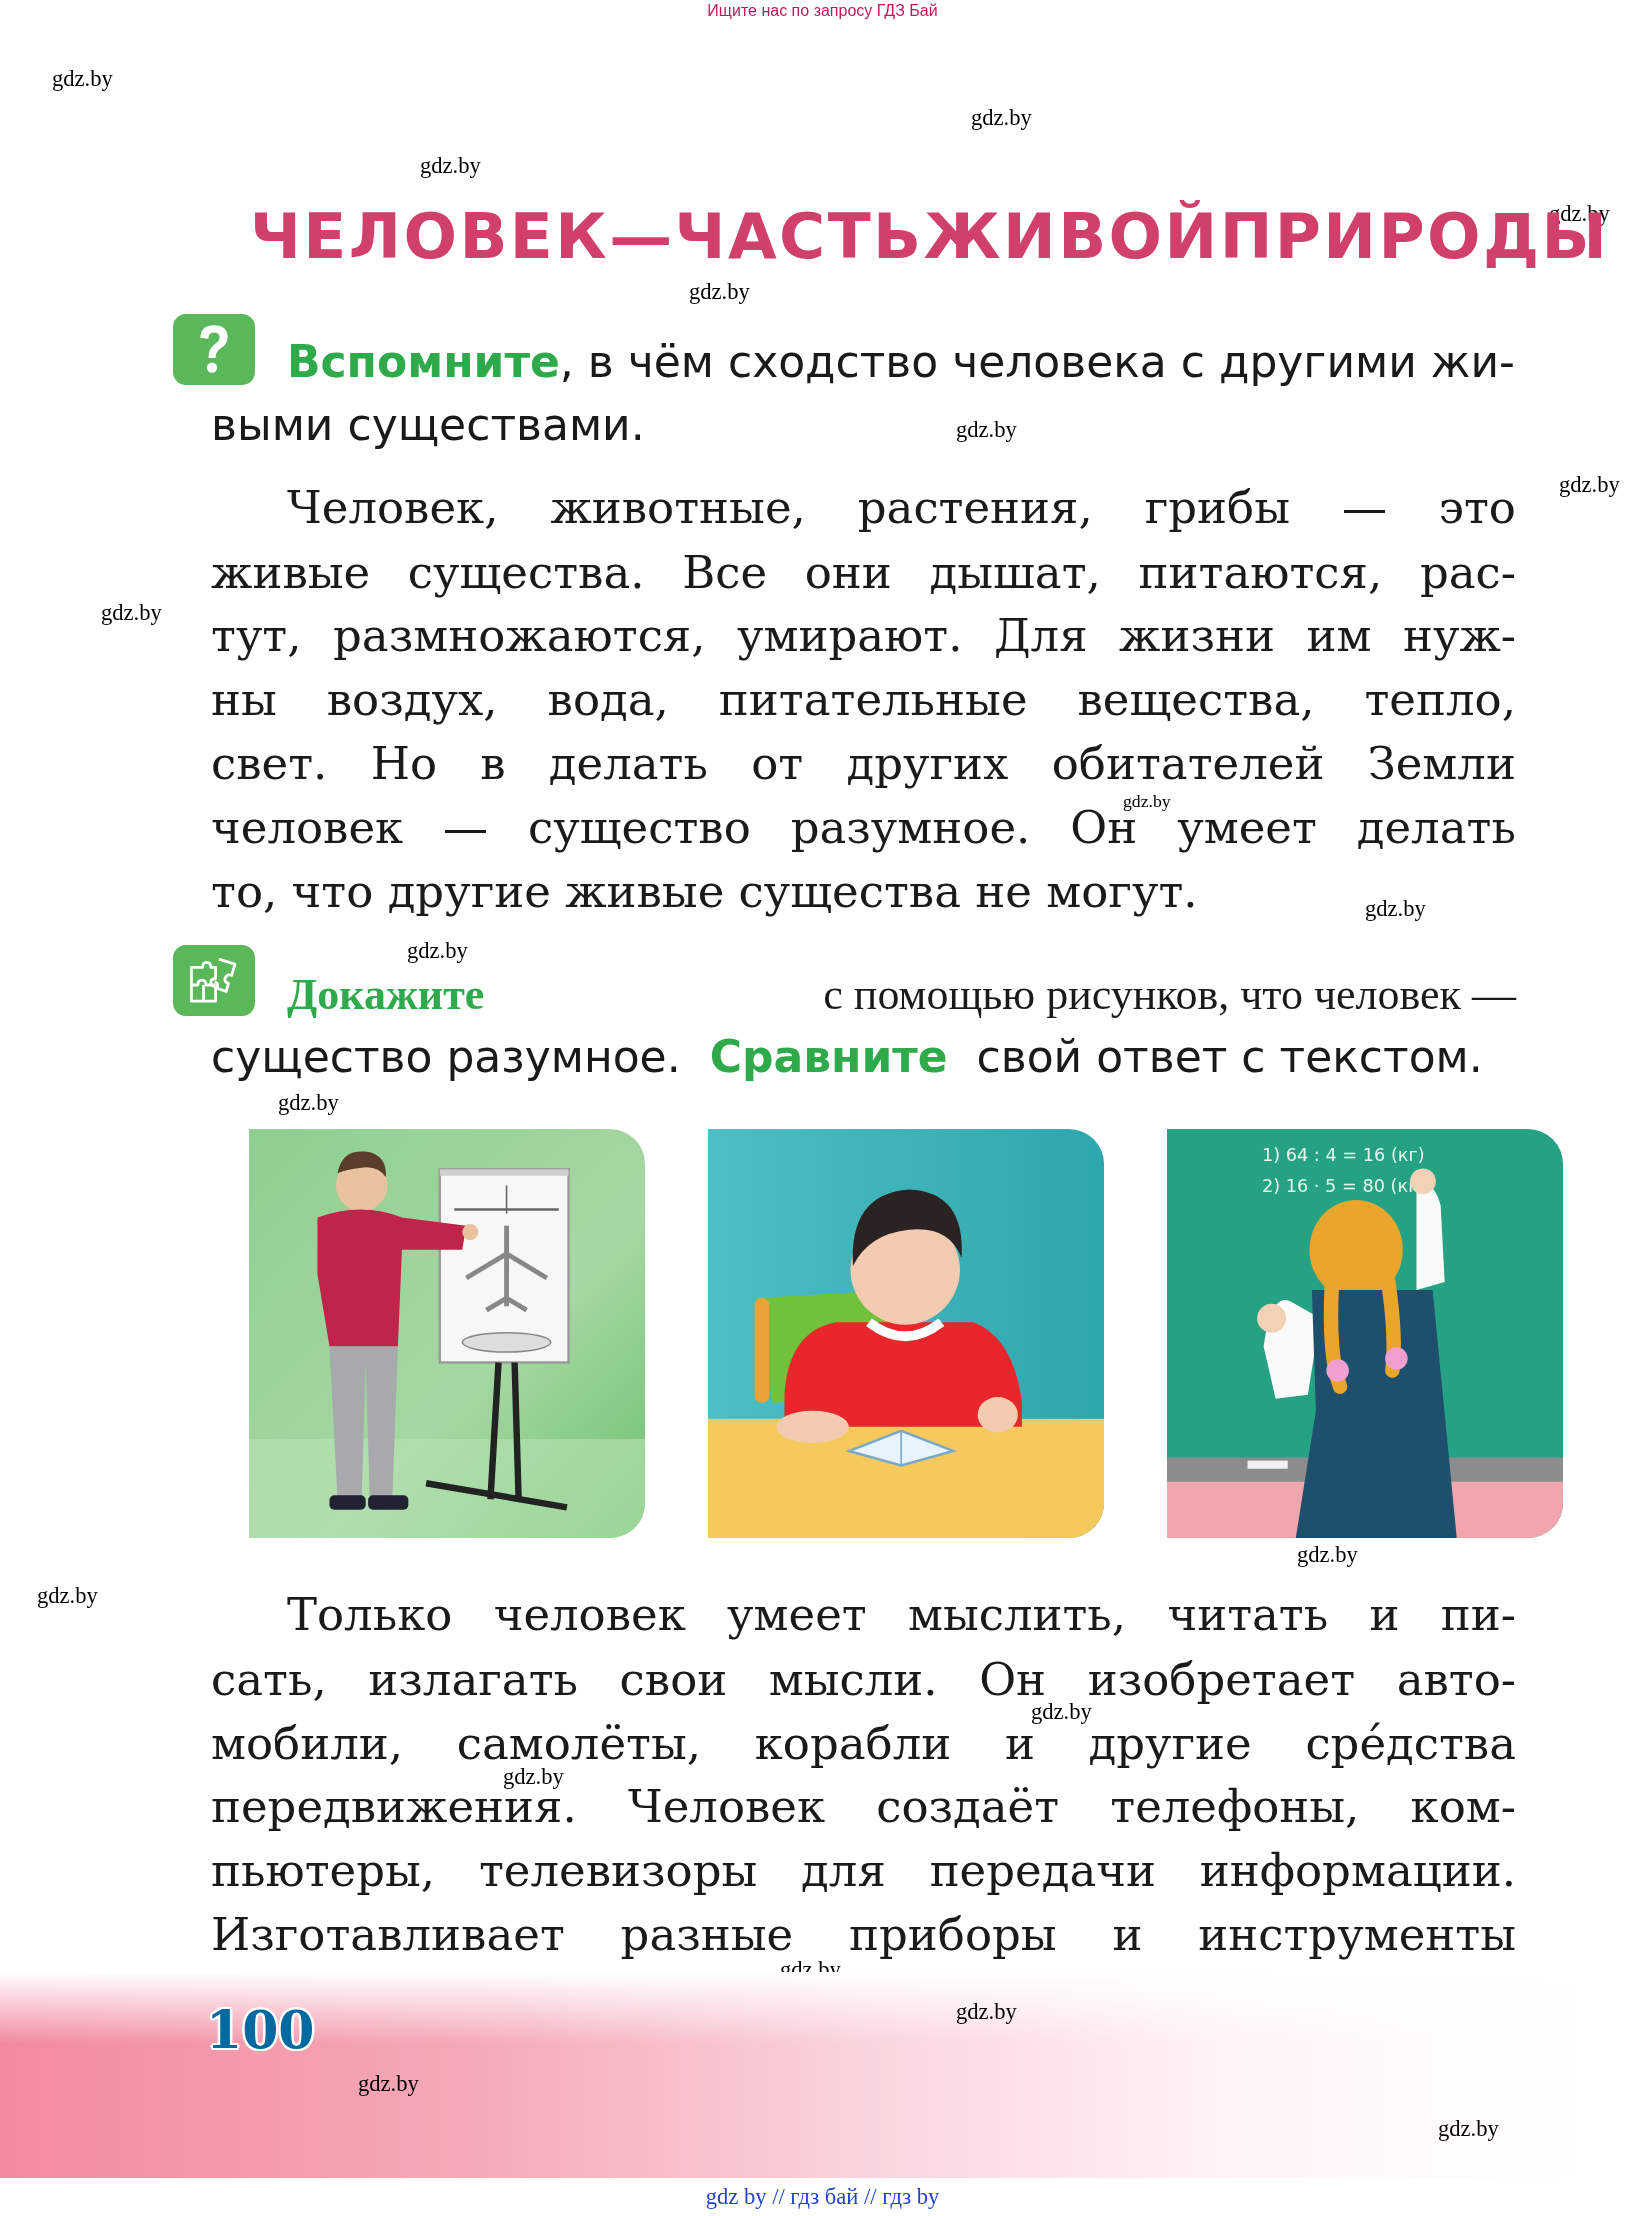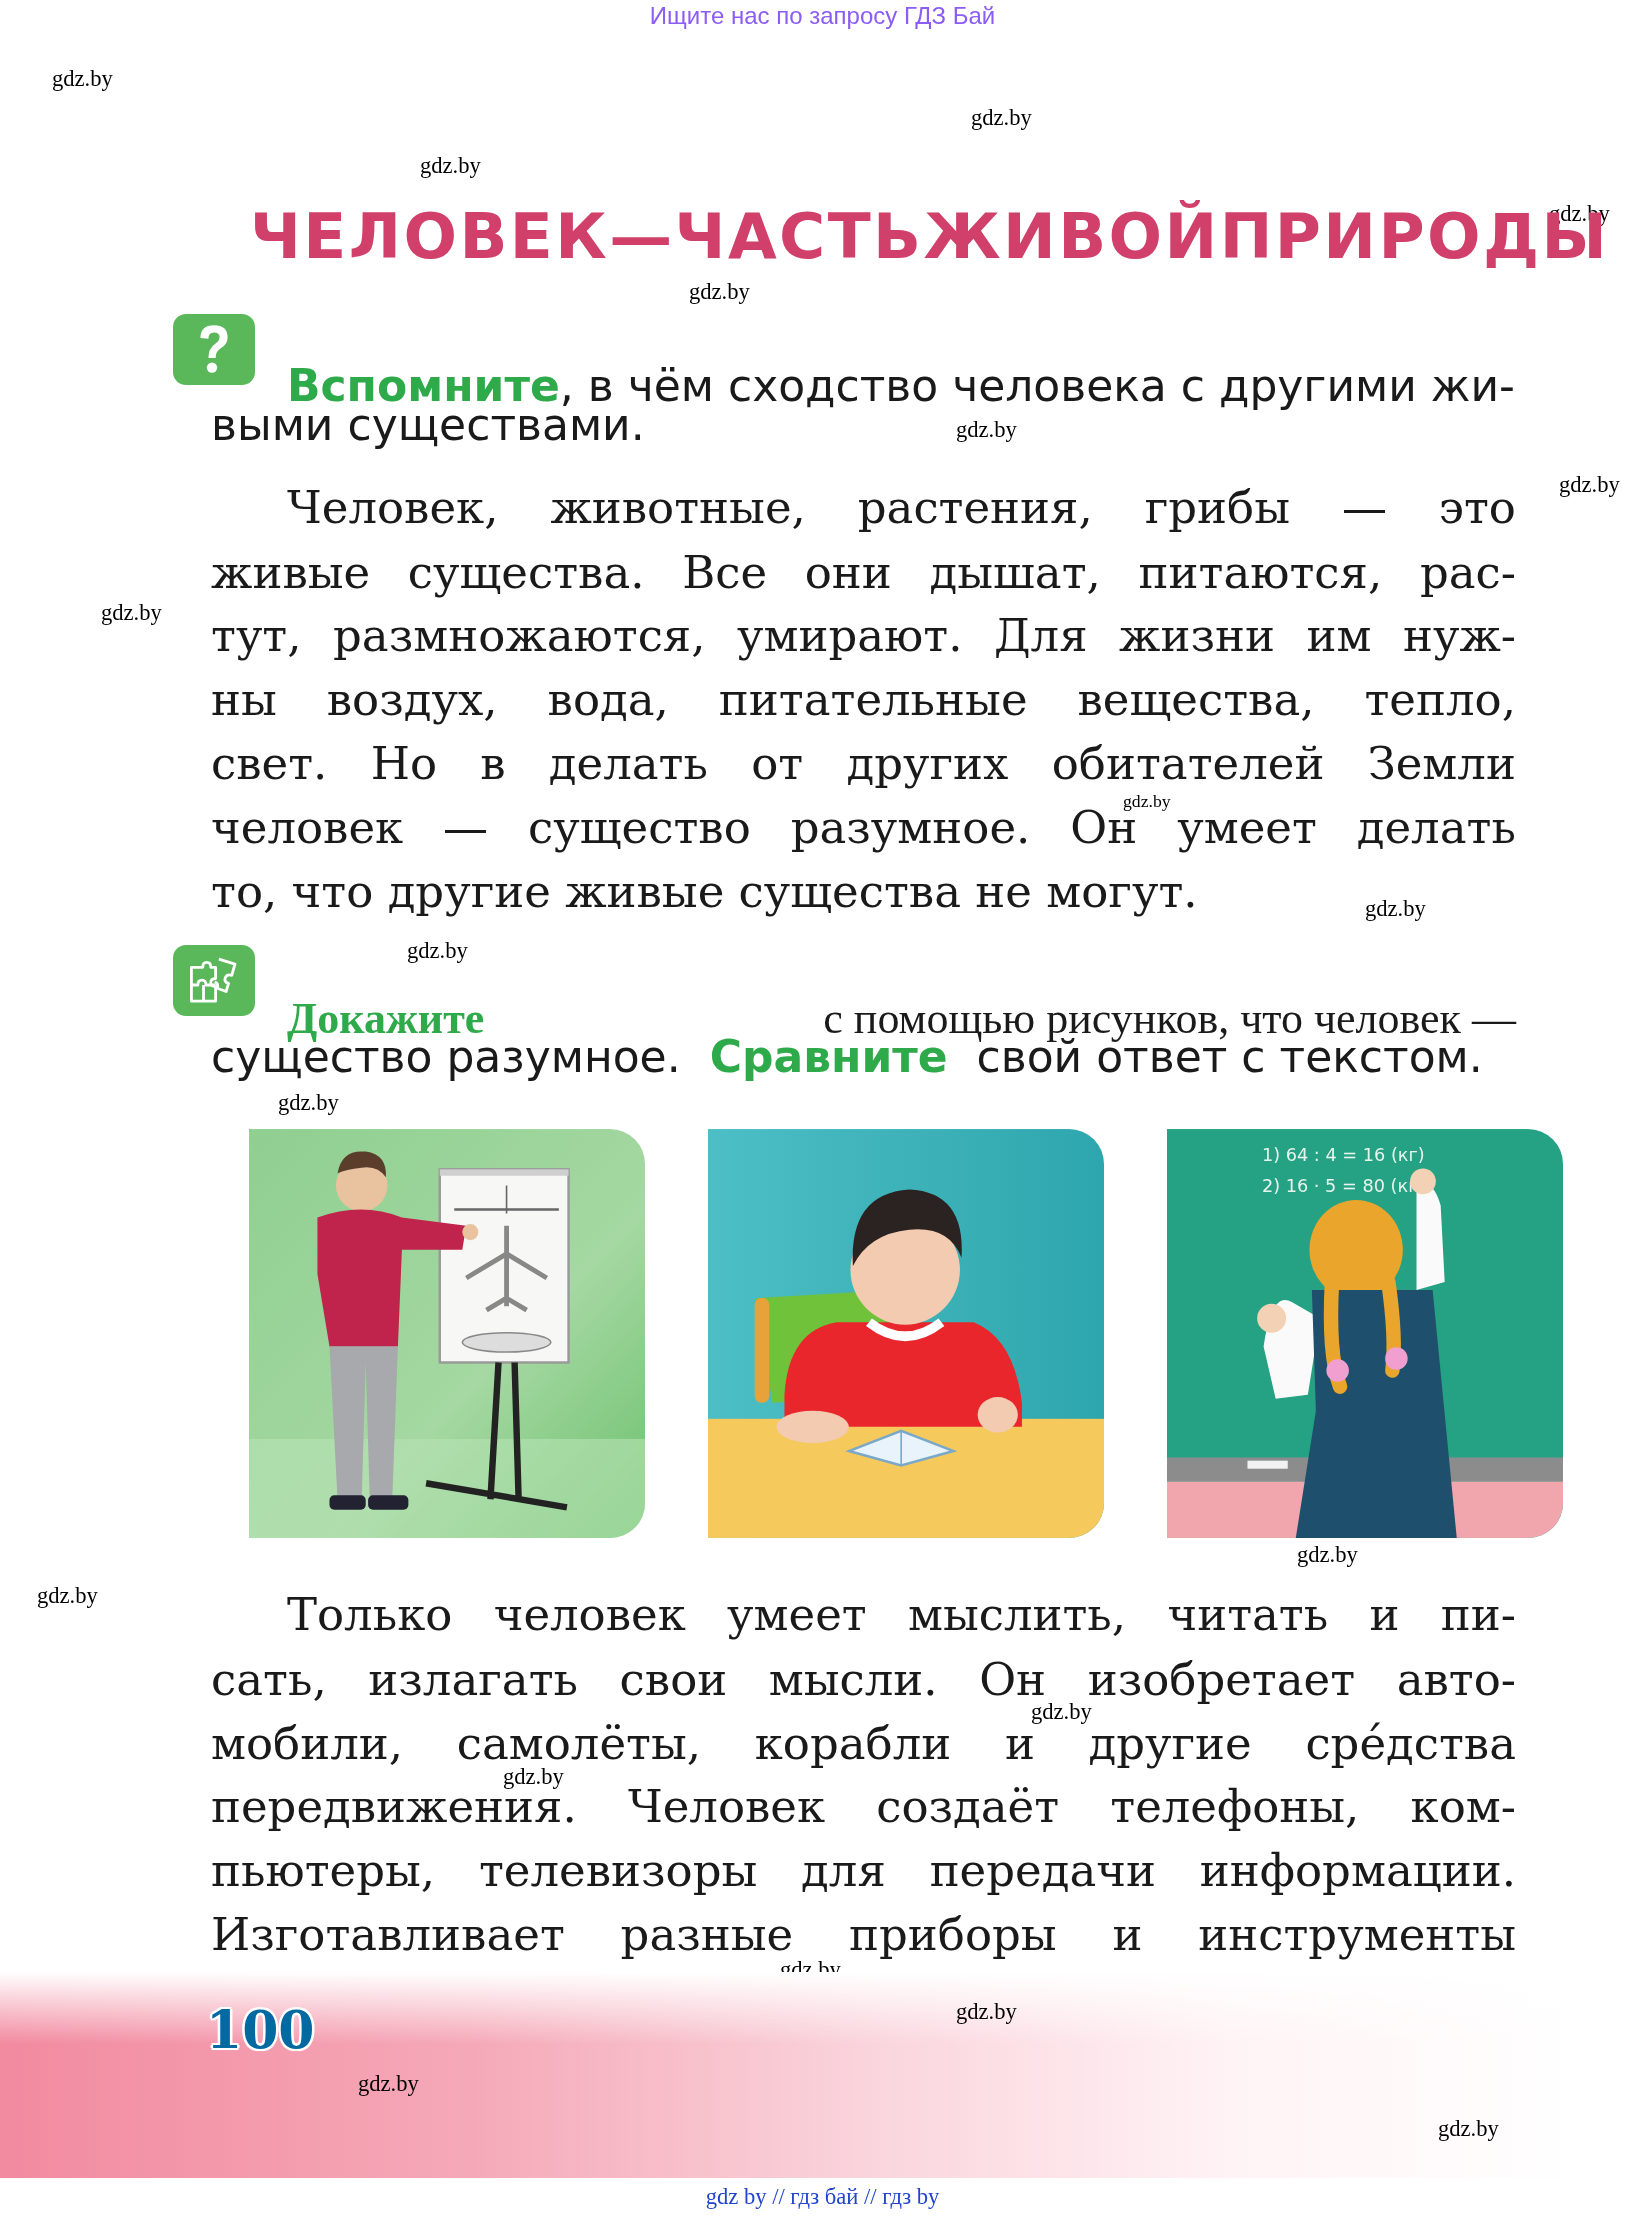--- a/index.html
+++ b/index.html
@@ -1,20 +1,20 @@
 <!DOCTYPE html>
 <html style="font-size:13px"><head>
 <meta charset="utf-8">
 <style>
   html, body { margin: 0; padding: 0; background: #ffffff; }
   body { width: 1645px; height: 2216px; position: relative; overflow: hidden; }
   .abs { position: absolute; }
   .top-banner {
     left: 0; width: 1645px; top: 1.6px; text-align: center;
-    font-family: "Liberation Sans", sans-serif; font-size: 24px; color: #8b5cf6;
+    font-family: "Liberation Sans", sans-serif; font-size: 16px; color: #be185d;
   }
   .wm {
     font-family: Liberation Serif, serif; font-size: 22.6px; color: #000000;
     white-space: nowrap;
   }
   .wm.small { font-size: 17.7px; }
   .title {
     left: 250px; width: 1232px; top: 200px; height: 72px;
     font-family: "DejaVu Sans", sans-serif; font-weight: bold; font-size: 63px;
     color: #d0406a; letter-spacing: 2.4px; white-space: nowrap;
@@ -22,21 +22,21 @@
   }
   .icon-box {
     width: 82px; height: 71px; background: #5bb85a; border-radius: 13px;
     display: flex; align-items: center; justify-content: center;
   }
   .task-line {
     left: 211px; width: 1305px; height: 56px;
     font-family: "DejaVu Sans", sans-serif; font-size: 44px; color: #1a1a1a;
     white-space: nowrap; display: flex; align-items: center;
   }
-  .task-line.justify { justify-content: space-between; margin-top: 24px; }
+  .task-line.justify { justify-content: space-between; }
   .green { color: #2eaa4a; font-weight: bold; }
   .body-line {
     left: 211px; width: 1305px; height: 58px;
     font-family: "DejaVu Serif", serif; font-size: 45px; color: #1a1a1a;
     white-space: nowrap; display: flex; justify-content: space-between; align-items: center;
   }
   .body-line.last { justify-content: flex-start; gap: 19.3px; }
   .body-line.indent { left: 287px; width: 1229px; }
   .pic {
     width: 396px; height: 409px; border-radius: 35px; overflow: hidden; padding-left: 44px;

